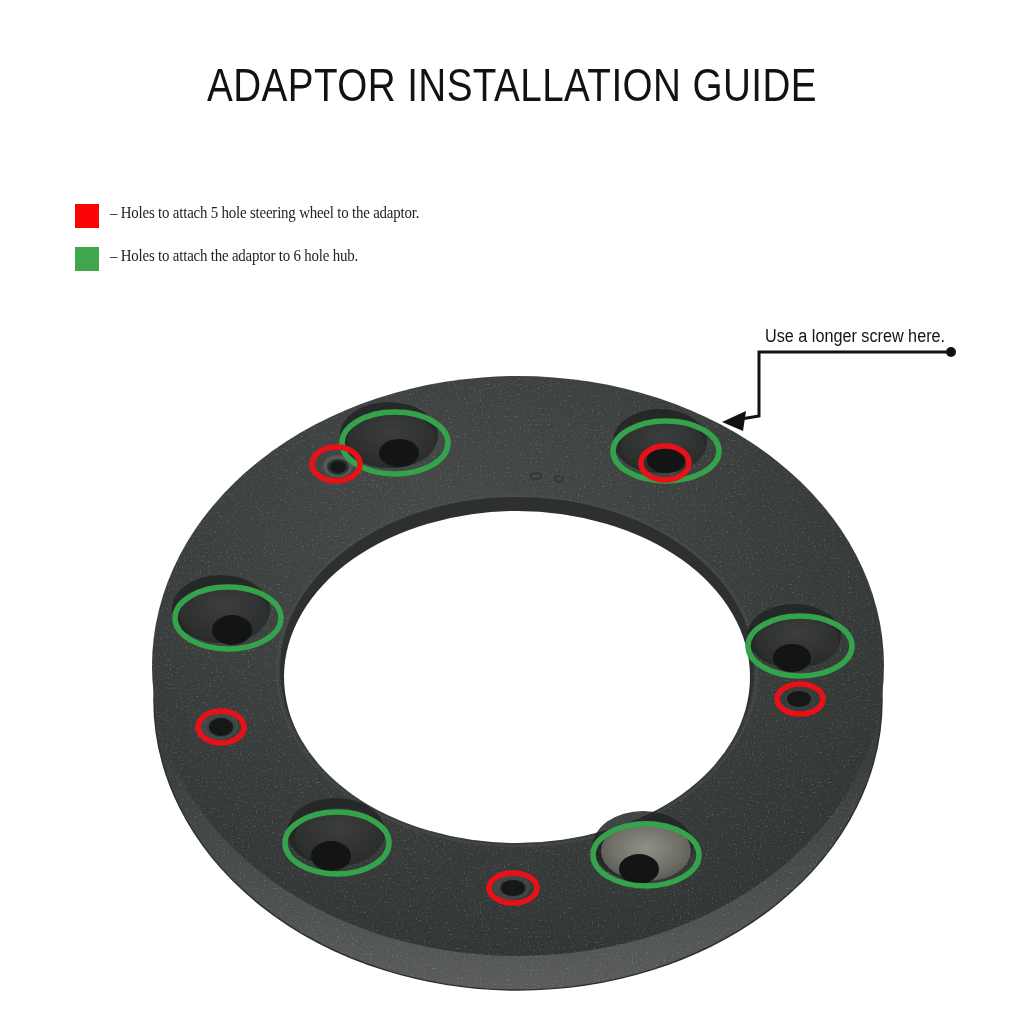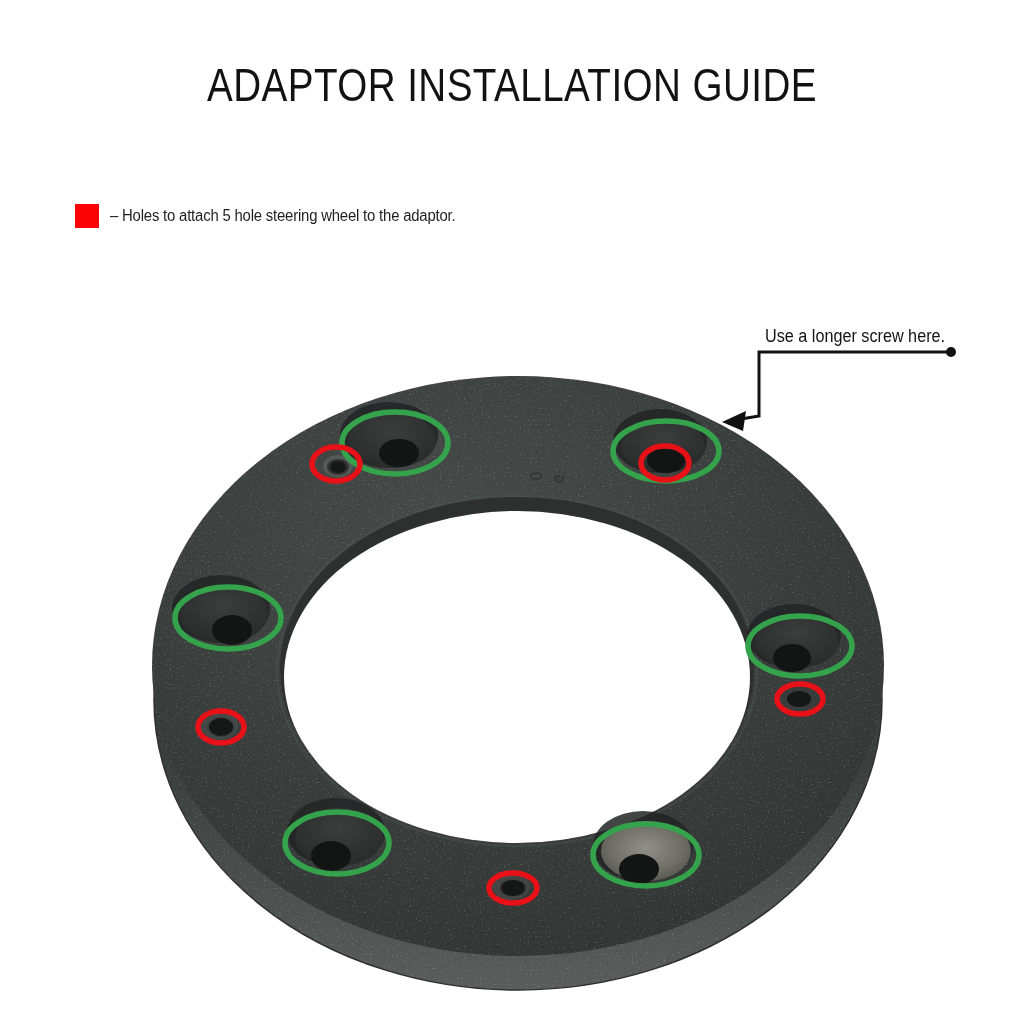--- a/index.html
+++ b/index.html
@@ -8,21 +8,21 @@
     background:#ffffff;font-family:"Liberation Sans",sans-serif;
   }
   .title{
     position:absolute;top:62px;left:0;width:1024px;margin:0;
     text-align:center;font-size:46px;line-height:46px;font-weight:400;
     color:#121212;letter-spacing:0.5px;
     transform:scaleX(0.84);transform-origin:center;
     white-space:nowrap;
   }
   .legend{position:absolute;left:75px;top:204px;}
-  .legend-row{display:flex;align-items:center;height:24px;margin-bottom:19px;}
+  .legend-row{display:flex;align-items:flex-start;height:24px;margin-bottom:19px;font-family:Liberation Serif, serif;}
   .swatch{width:24px;height:24px;flex:0 0 auto;}
   .legend-label{
     margin-left:11px;font-size:16px;color:#1f1f1f;letter-spacing:-0.2px;
     transform:scaleX(0.93);transform-origin:left center;white-space:nowrap;
   }
   .annotation{
     position:absolute;left:752px;top:326px;width:206px;text-align:center;
     font-size:18px;line-height:21px;color:#141414;
     transform:scaleX(0.9);transform-origin:center;white-space:nowrap;
   }
@@ -30,20 +30,24 @@
 </style>
 </head>
 <body>
 
 <h1 class="title">ADAPTOR INSTALLATION GUIDE</h1>
 
 <div class="legend">
   <div class="legend-row">
     <div class="swatch" style="background-color: rgb(251, 4, 5);"></div>
     <div class="legend-label">– Holes to attach 5 hole steering wheel to the adaptor.</div>
+  </div>
+  <div class="legend-row">
+    <div class="swatch" style="background-color: rgb(63, 166, 77);"></div>
+    <div class="legend-label">– Holes to attach the adaptor to 6 hole hub.</div>
   </div>
 </div>
 
 <div class="annotation">Use a longer screw here.</div>
 
 <svg id="diagram" width="1024" height="1024" viewBox="0 0 1024 1024">
   <defs>
     <radialGradient id="gTop" cx="0.42" cy="0.28" r="0.85">
       <stop offset="0" stop-color="#474b4a"></stop>
       <stop offset="0.5" stop-color="#3a3e3d"></stop>

